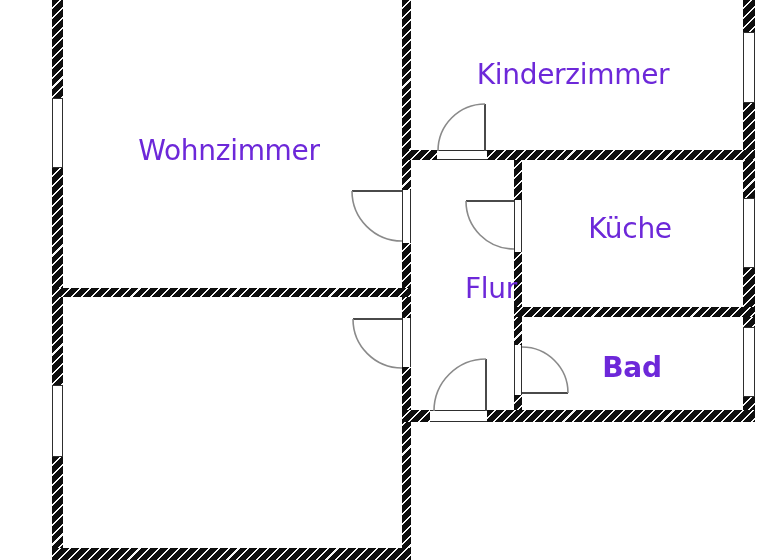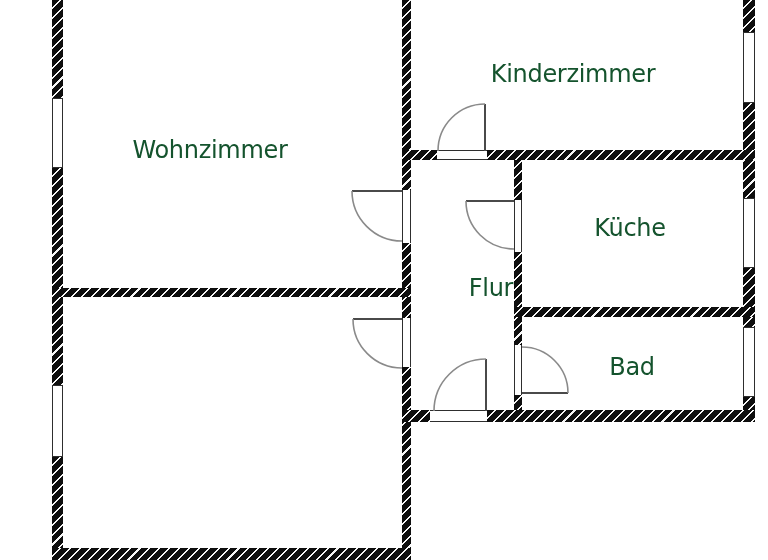--- a/index.html
+++ b/index.html
@@ -42,23 +42,23 @@
   .threshold-h {
     position: absolute;
     background: #ffffff;
     border-top: 1px solid #2e2e2e;
     border-bottom: 1px solid #2e2e2e;
     box-sizing: border-box;
   }
   .room-label {
     position: absolute;
     transform: translate(-50%, -50%);
-    font-size: 24px;
+    font-size: 28px;
     letter-spacing: -0.3px;
-    color: #14532d;
+    color: #6d28d9;
     white-space: nowrap;
   }
   #door-layer {
     position: absolute;
     left: 0;
     top: 0;
     pointer-events: none;
   }
   .door-arc {
     fill: none;
@@ -128,19 +128,19 @@
     <path class="door-leaf" d="M 402 319 L 353 319"></path>
     <path class="door-arc" d="M 353 319 A 49 49 0 0 0 402 368"></path>
 
     <path class="door-leaf" d="M 522 393 L 568 393"></path>
     <path class="door-arc" d="M 568 393 A 46 46 0 0 0 522 347"></path>
 
     <path class="door-leaf" d="M 486 411 L 486 359"></path>
     <path class="door-arc" d="M 486 359 A 52 52 0 0 0 434 411"></path>
   </svg>
 
-  <div class="room-label" style="left:210px; top:150px;">Wohnzimmer</div>
+  <div class="room-label" style="left:229px; top:150px;">Wohnzimmer</div>
   <div class="room-label" style="left:573px; top:74px;">Kinderzimmer</div>
   <div class="room-label" style="left:630px; top:228px;text-align:right;">Küche</div>
   <div class="room-label" style="left:464px; top:288px;margin-left:27px;">Flur</div>
-  <div class="room-label" style="left:632px; top:367px;">Bad</div>
+  <div class="room-label" style="left:632px; top:367px;font-weight:bold;">Bad</div>
 
 </div>
 
 </body></html>

